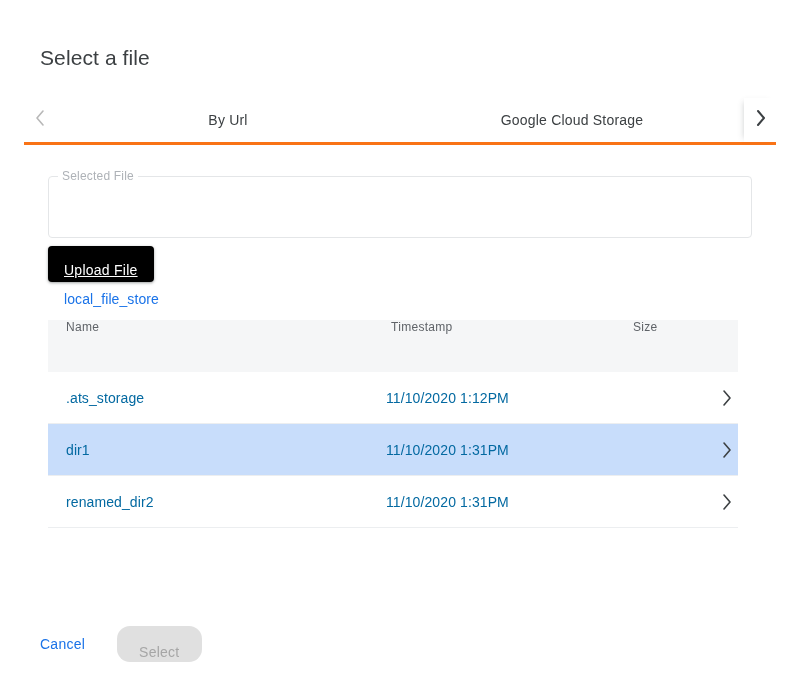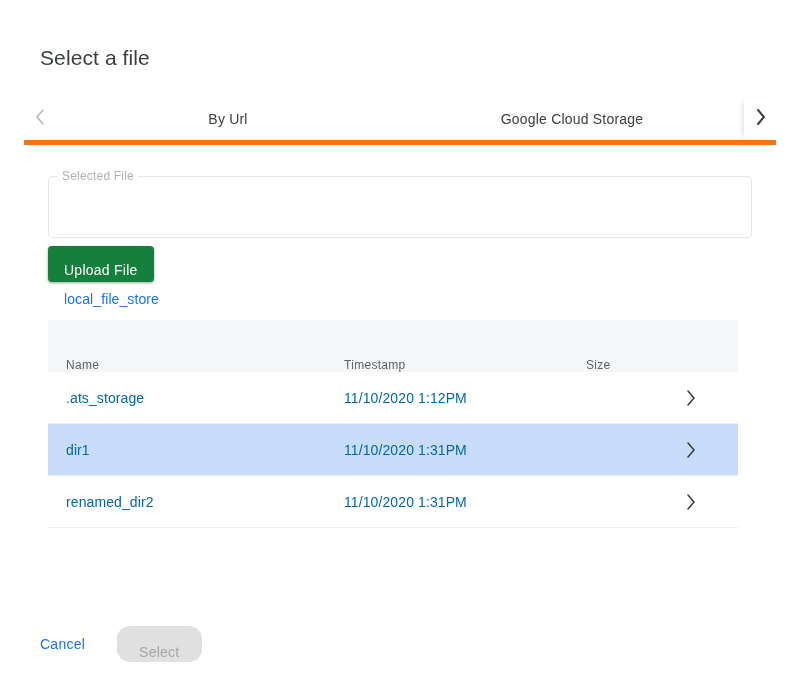--- a/index.html
+++ b/index.html
@@ -40,21 +40,21 @@
 
   
   .tab-bar {
     position: absolute;
     left: 24px;
     top: 98px;
     width: 752px;
     height: 47px;
     display: flex;
     align-items: stretch;
-    border-bottom: 5px solid #f97316;
+    border-bottom: 3px solid #f97316;
     box-sizing: border-box;
   }
   .tab-scroll-btn {
     width: 32px;
     min-width: 32px;
     display: flex;
     align-items: center;
     justify-content: center;
     cursor: pointer;
     user-select: none;
@@ -148,30 +148,31 @@
     box-sizing: border-box;
   }
 
   
   .upload-btn {
     position: absolute;
     left: 48px;
     top: 246px;
     height: 36px;
     padding: 16px 16px;
-    background: #15803d;
+    background: #000000;
     color: #ffffff;
     border: none;
     border-radius: 4px;
     font-family: "Liberation Sans", sans-serif;
     font-size: 14px;
     font-weight: 500;
     letter-spacing: 0.25px;
     cursor: pointer;
     box-shadow: 0 1px 2px 0 rgba(60,64,67,0.30), 0 1px 3px 1px rgba(60,64,67,0.15);
+    text-decoration: underline;
   }
 
   
   .breadcrumb {
     position: absolute;
     left: 64px;
     top: 291px;
     font-size: 14px;
     color: #1a73e8;
     cursor: pointer;
@@ -180,30 +181,30 @@
 
   
   .file-table {
     position: absolute;
     left: 48px;
     top: 320px;
     width: 690px;
   }
   .table-header {
     display: flex;
-    align-items: flex-end;
+    align-items: flex-start;
     height: 52px;
     background: #f5f6f7;
     font-size: 12px;
     color: #5f6368;
     font-weight: 500;
     letter-spacing: 0.3px;
   }
   .col-name   { width: 296px; padding-left: 18px; box-sizing: border-box; }
-  .col-time   { width: 242px; box-sizing: border-box; }
+  .col-time   { width: 242px; box-sizing: border-box; margin-left: 47px; }
   .col-size   { width: 90px;  box-sizing: border-box; }
   .col-arrow  { flex: 1; display: flex; justify-content: flex-start; }
 
   .table-row {
     display: flex;
     align-items: center;
     height: 51px;
     font-size: 14px;
     color: #0369a1;
     cursor: pointer;

